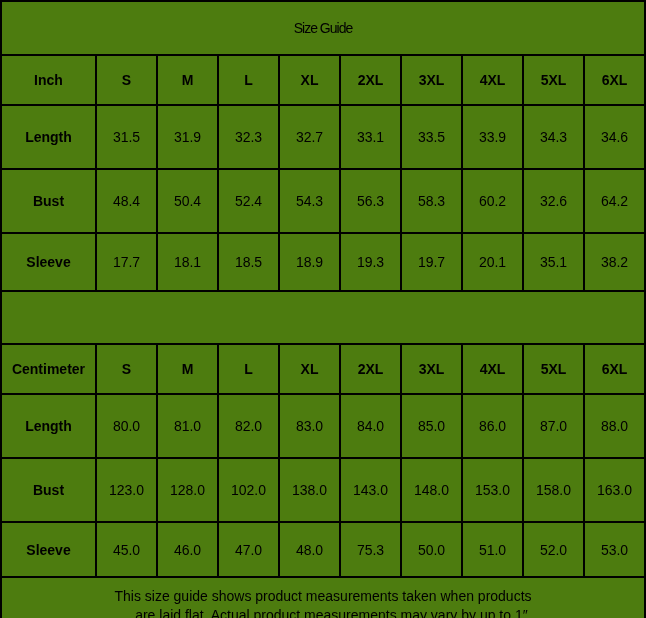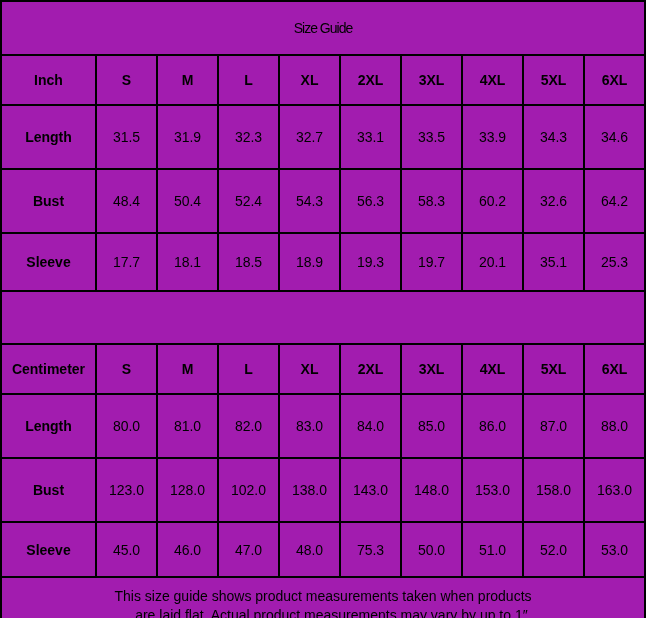--- a/index.html
+++ b/index.html
@@ -4,21 +4,21 @@
 <style>
   html, body {
     margin: 0;
     padding: 0;
     background: #ffffff;
   }
   .page {
     width: 646px;
     height: 618px;
     box-sizing: border-box;
-    background: #a21caf;
+    background: #4d7c0f;
   }
   table.size-guide {
     border-collapse: collapse;
     table-layout: fixed;
     width: 646px;
     height: 618px;
   }
   table.size-guide td {
     border: 2px solid #000000;
     padding: 0;
@@ -128,21 +128,21 @@
     <tr class="r-sleeve1">
       <td class="head-cell">Sleeve</td>
       <td class="value-cell">17.7</td>
       <td class="value-cell">18.1</td>
       <td class="value-cell">18.5</td>
       <td class="value-cell">18.9</td>
       <td class="value-cell">19.3</td>
       <td class="value-cell">19.7</td>
       <td class="value-cell">20.1</td>
       <td class="value-cell">35.1</td>
-      <td class="value-cell">25.3</td>
+      <td class="value-cell">38.2</td>
     </tr>
 
     <tr class="r-gap">
       <td colspan="10"></td>
     </tr>
 
     <tr class="r-head">
       <td class="head-cell">Centimeter</td>
       <td class="head-cell">S</td>
       <td class="head-cell">M</td>

